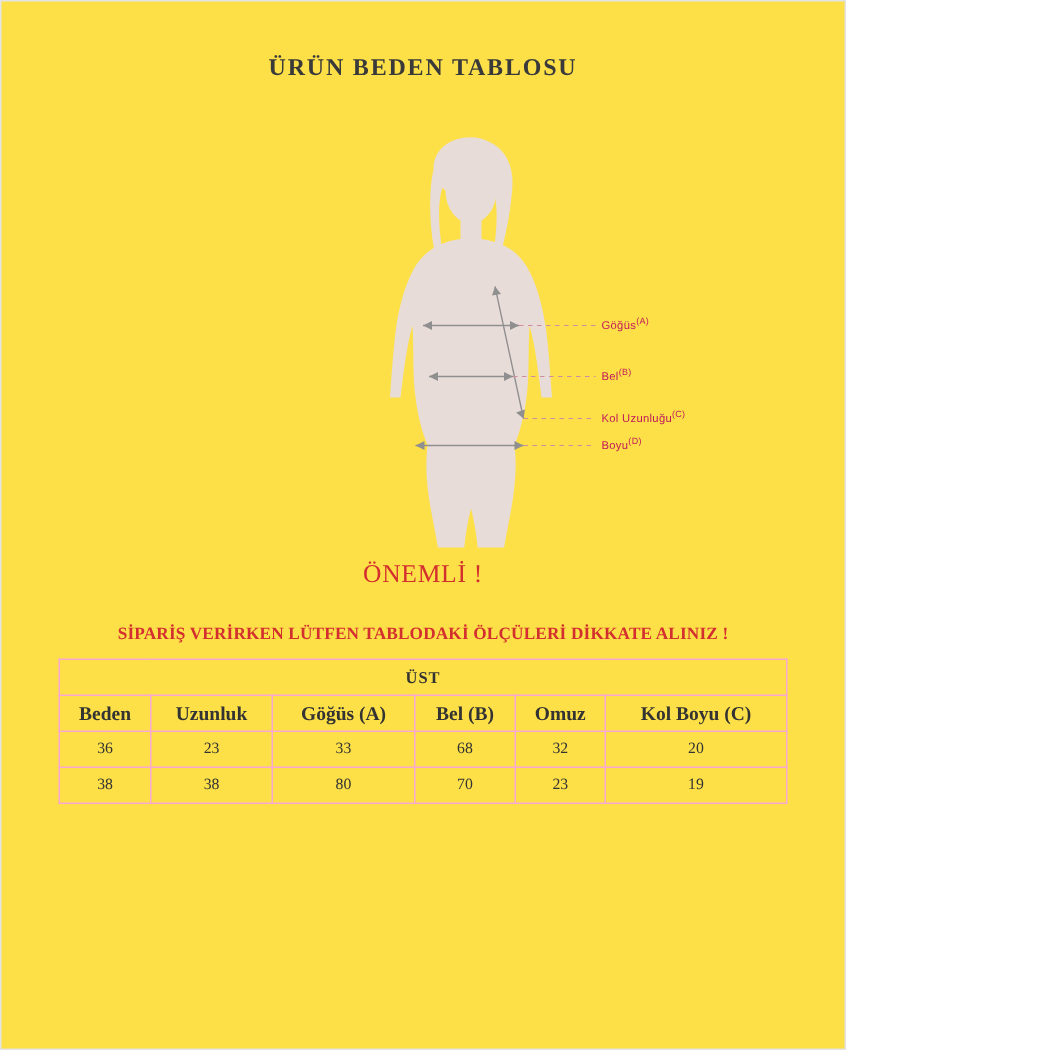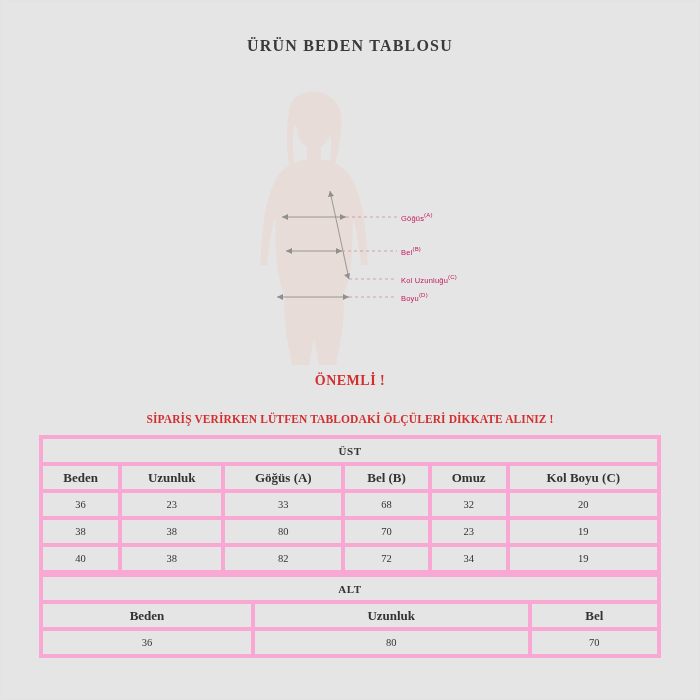--- a/index.html
+++ b/index.html
@@ -9,25 +9,25 @@
   body {
     width: 700px;
     height: 700px;
     background: #ffffff;
     font-family: "Liberation Serif", serif;
     color: #2b2b2b;
     overflow: hidden;
   }
   .page {
     position: relative;
-    width: 700px;
+    width: 564px;
     height: 700px;
     box-sizing: border-box;
     border: 1px solid #e3e3e3;
-    background: #e5e5e5;
+    background: #fde047;
   }
   .title {
     text-align: center;
     font-size: 16px;
     letter-spacing: 1.2px;
     font-weight: 700;
     color: #3a3a3a;
     margin-top: 36px;
   }
 
@@ -57,43 +57,43 @@
     vertical-align: super;
   }
 
   
   .notice {
     text-align: center;
     margin-top: 8px;
   }
   .notice-title {
     color: #d32f2f;
-    font-weight: 700;
-    font-size: 14px;
+    font-weight: 400;
+    font-size: 17px;
     letter-spacing: 0.5px;
   }
   .notice-sub {
     color: #d32f2f;
     font-weight: 700;
     font-size: 11.5px;
     margin-top: 24px;
     letter-spacing: 0.1px;
   }
 
   
   .table-zone {
     margin: 10px 38px 0 38px;
   }
   table {
     width: 100%;
     border-collapse: collapse;
     font-family: "Liberation Serif", serif;
   }
   table td, table th {
-    border: 4px solid #f9a8d4;
+    border: 1px solid #f9a8d4;
     text-align: center;
     font-size: 10.5px;
     color: #333;
     height: 23px;
     padding: 0 2px;
     font-weight: normal;
   }
   .section-head td {
     font-weight: 700;
     font-size: 11px;
@@ -229,43 +229,18 @@
           <td>20</td>
         </tr>
         <tr>
           <td>38</td>
           <td>38</td>
           <td>80</td>
           <td>70</td>
           <td>23</td>
           <td>19</td>
         </tr>
-        <tr>
-          <td>40</td>
-          <td>38</td>
-          <td>82</td>
-          <td>72</td>
-          <td>34</td>
-          <td>19</td>
-        </tr>
       </tbody>
     </table>
 
-    <table class="alt-table">
-      <tbody>
-        <tr class="section-head">
-          <td colspan="3">ALT</td>
-        </tr>
-        <tr class="col-head">
-          <td>Beden</td>
-          <td>Uzunluk</td>
-          <td>Bel</td>
-        </tr>
-        <tr>
-          <td>36</td>
-          <td>80</td>
-          <td>70</td>
-        </tr>
-      </tbody>
-    </table>
   </div>
 
 </div>
 
 </body></html>

